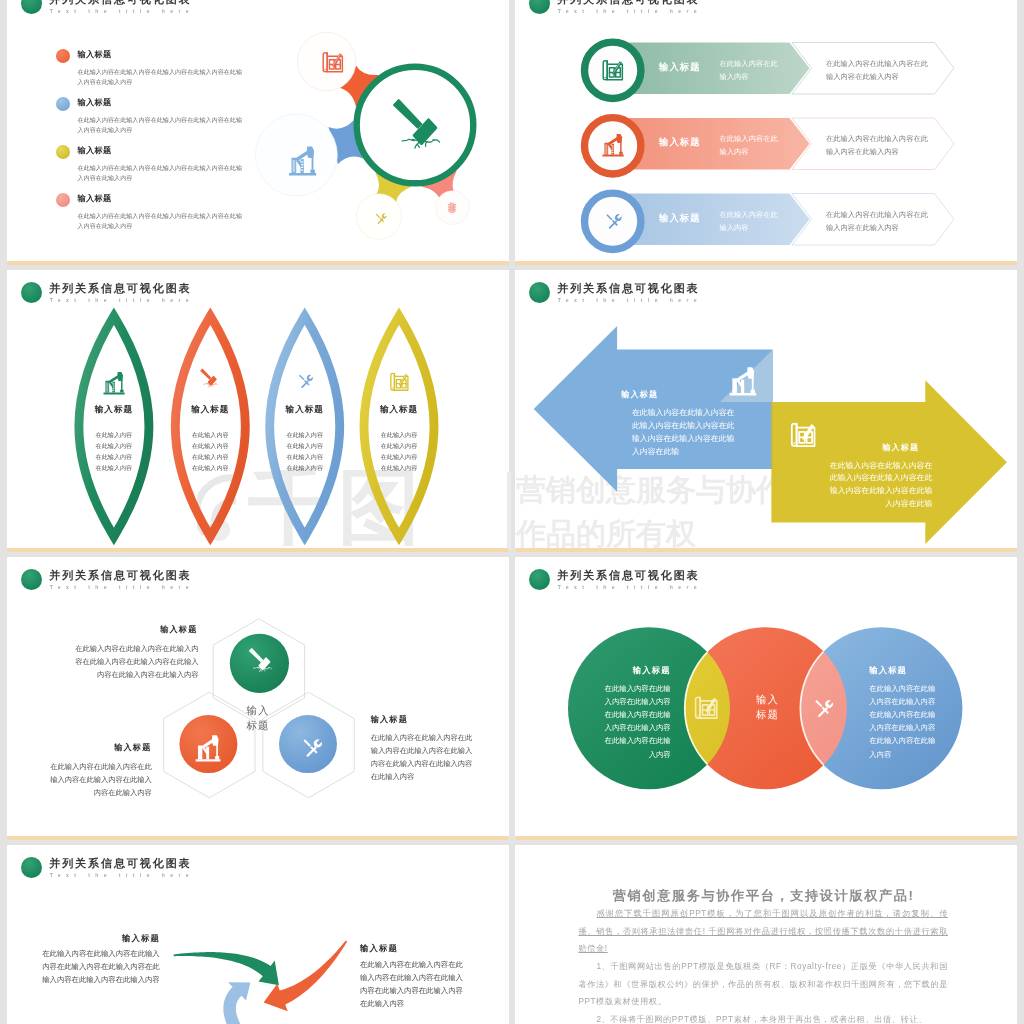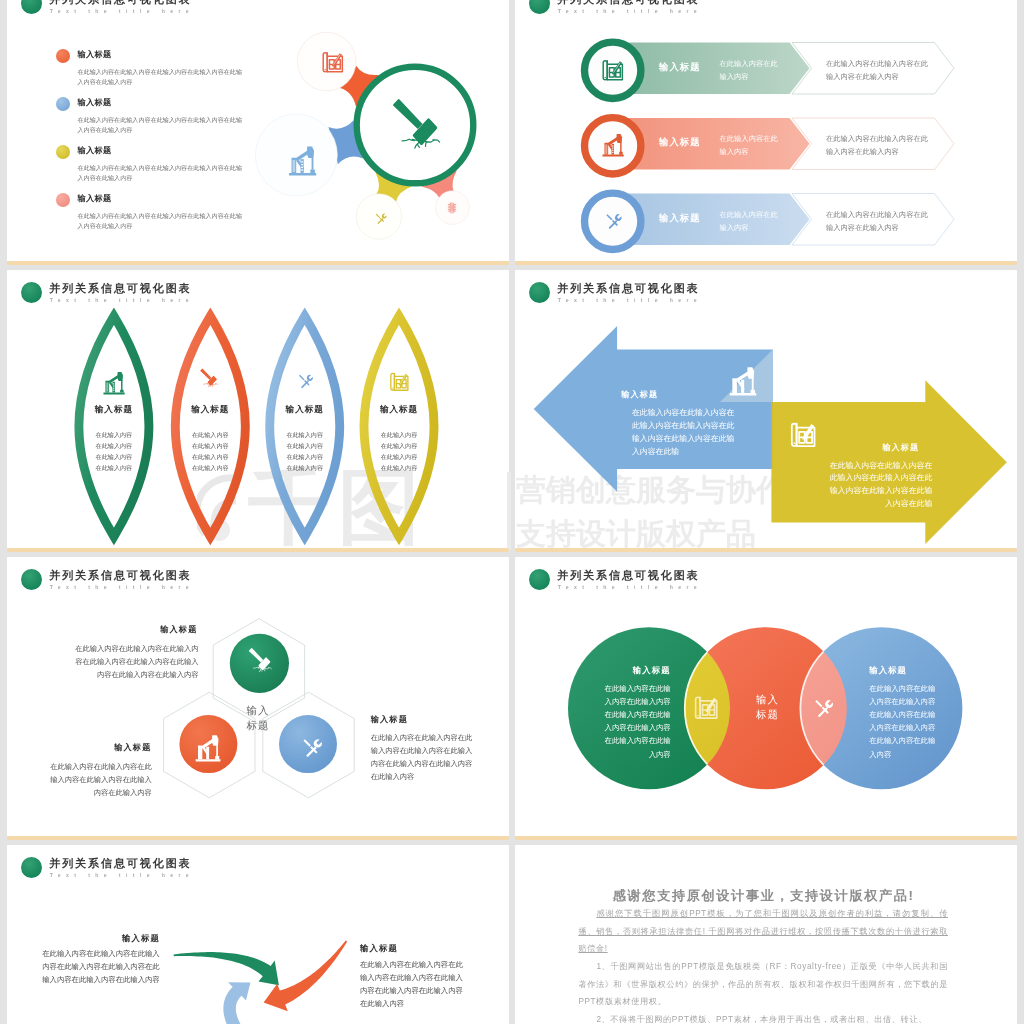--- a/index.html
+++ b/index.html
@@ -695,38 +695,38 @@
       <path d="M338.8 95.5 L336.9 97.8 L335.0 100.0 L333.2 102.2 L331.3 104.3 L329.5 106.4 L327.6 108.4 L325.7 110.4 L323.9 112.4 L322.0 114.2 L320.2 116.1 L318.3 117.8 L316.4 119.6 L314.6 121.2 L312.7 122.9 L310.9 124.4 L309.0 126.0 L307.2 127.4 L305.3 128.8 L303.5 130.2 L301.6 131.5 L299.8 132.8 L297.9 134.0 L296.1 135.1 L294.3 136.2 L292.5 137.3 L290.6 138.3 L288.8 139.3 L287.0 140.2 L285.2 141.0 L283.4 141.8 L281.6 142.6 L279.8 143.3 L278.1 143.9 L276.3 144.5 L274.5 145.1 L272.8 145.6 L270.2 138.8 L256.6 157.4 L280.8 166.3 L278.2 159.6 L280.2 158.6 L282.1 157.6 L284.0 156.5 L285.9 155.4 L287.7 154.2 L289.6 153.0 L291.4 151.8 L293.3 150.5 L295.1 149.1 L296.9 147.8 L298.7 146.3 L300.4 144.9 L302.2 143.4 L304.0 141.8 L305.7 140.2 L307.4 138.6 L309.2 136.9 L310.9 135.1 L312.6 133.4 L314.3 131.5 L316.0 129.7 L317.6 127.8 L319.3 125.8 L320.9 123.8 L322.6 121.8 L324.2 119.7 L325.9 117.6 L327.5 115.4 L329.1 113.2 L330.7 111.0 L332.3 108.7 L333.9 106.3 L335.5 103.9 L337.1 101.5 L338.7 99.0 L340.2 96.5 Z" fill="#ec6236"></path>
       <path d="M233.5 179.1 L232.9 178.0 L232.4 176.9 L231.9 175.8 L231.5 174.8 L231.0 173.8 L230.7 172.8 L230.3 171.8 L230.0 170.8 L229.8 169.9 L229.5 169.0 L229.3 168.1 L229.2 167.2 L229.0 166.4 L228.9 165.5 L228.9 164.7 L228.9 163.9 L228.9 163.2 L228.9 162.4 L228.9 161.7 L229.0 161.0 L229.1 160.3 L229.3 159.6 L229.5 158.9 L229.6 158.3 L229.9 157.6 L230.1 157.0 L230.4 156.3 L230.7 155.7 L231.1 155.1 L231.5 154.5 L231.9 153.8 L232.3 153.2 L232.8 152.6 L233.3 152.0 L233.9 151.4 L234.5 150.8 L239.0 155.4 L243.4 137.6 L221.1 137.2 L225.7 141.9 L224.8 142.8 L223.9 143.7 L223.1 144.7 L222.3 145.7 L221.6 146.7 L220.9 147.7 L220.3 148.8 L219.7 149.9 L219.1 151.0 L218.6 152.1 L218.2 153.3 L217.8 154.4 L217.4 155.6 L217.1 156.8 L216.8 158.0 L216.6 159.2 L216.5 160.5 L216.4 161.7 L216.4 162.9 L216.4 164.2 L216.4 165.5 L216.5 166.7 L216.6 168.0 L216.8 169.3 L217.1 170.5 L217.4 171.8 L217.7 173.1 L218.1 174.4 L218.5 175.7 L218.9 177.0 L219.4 178.3 L219.9 179.6 L220.5 181.0 L221.1 182.3 L221.8 183.6 L222.5 184.9 Z" fill="#9cc0e4"></path>
     </svg>
     <span class="s7t" style="left:27.9px;top:87.5px;width:125px;text-align:right;">输入标题</span>
     <span class="s7b" style="left:27.9px;top:101.5px;width:124.8px;text-align:right;">在此输入内容在此输入内容在此输入内容在此输入内容在此输入内容在此输入内容在此输入内容在此输入内容</span>
     <span class="s7t" style="left:353px;top:97.5px;width:110px;text-align:left;">输入标题</span>
     <span class="s7b" style="left:353px;top:112.5px;width:103.5px;text-align:left;">在此输入内容在此输入内容在此输入内容在此输入内容在此输入内容在此输入内容在此输入内容在此输入内容</span>
   </div>
 
   <div class="slide" style="left:515px;top:845px;width:502px;height:179px;">
-    <div class="s8h" style="left:97.8px;top:43px;">感谢您支持原创设计事业，支持设计版权产品!</div>
+    <div class="s8h" style="left:97.8px;top:43px;">营销创意服务与协作平台，支持设计版权产品!</div>
     <div class="s8p" style="left:63.4px;top:60px;width:369.6px;text-indent:18px;text-decoration:underline;">感谢您下载千图网原创PPT模板，为了您和千图网以及原创作者的利益，请勿复制、传播、销售，否则将承担法律责任! 千图网将对作品进行维权，按照传播下载次数的十倍进行索取赔偿金!</div>
     <div class="s8p" style="left:63.4px;top:113px;width:369.6px;text-indent:18px;">1、千图网网站出售的PPT模版是免版税类（RF：Royalty-free）正版受《中华人民共和国著作法》和《世界版权公约》的保护，作品的所有权、版权和著作权归千图网所有，您下载的是PPT模版素材使用权。</div>
     <div class="s8p" style="left:63.4px;top:166px;width:369.6px;text-indent:18px;">2、不得将千图网的PPT模版、PPT素材，本身用于再出售，或者出租、出借、转让、</div>
   </div>
 
   <div id="wm">
     <svg width="70" height="90" viewBox="0 0 70 90" style="position:absolute;left:197px;top:460px;">
       <g fill="none" stroke="#e8e8e8" stroke-width="7">
         <path d="M8 74 a34 34 0 0 1 30 -56"></path>
         <path d="M22 74 a20 20 0 0 1 17 -33"></path>
       </g>
       <circle cx="22" cy="70" r="11" fill="#ededed"></circle>
     </svg>
     <div class="wmtxt" style="left:248px;top:466px;font-size:82px;letter-spacing:8px;line-height:82px;color:#ebebeb;">千图</div>
     <div style="position:absolute;left:507px;top:472px;width:4px;height:78px;background:#ebebeb;"></div>
     <div class="wmtxt" style="left:516px;top:474px;font-size:30px;letter-spacing:0px;line-height:32px;color:#ececec;">营销创意服务与协作平台</div>
-    <div class="wmtxt" style="left:516px;top:518px;font-size:30px;letter-spacing:0px;line-height:32px;color:#ececec;">支持设计版权产品</div>
+    <div class="wmtxt" style="left:516px;top:518px;font-size:30px;letter-spacing:0px;line-height:32px;color:#ececec;">作品的所有权</div>
   </div>
 
   <div class="sep" style="top:261px;"></div>
   <div class="sep r" style="top:261px;"></div>
   <div class="sep" style="top:548px;"></div>
   <div class="sep r" style="top:548px;"></div>
   <div class="sep" style="top:836px;"></div>
   <div class="sep r" style="top:836px;"></div>
 
 </div>

